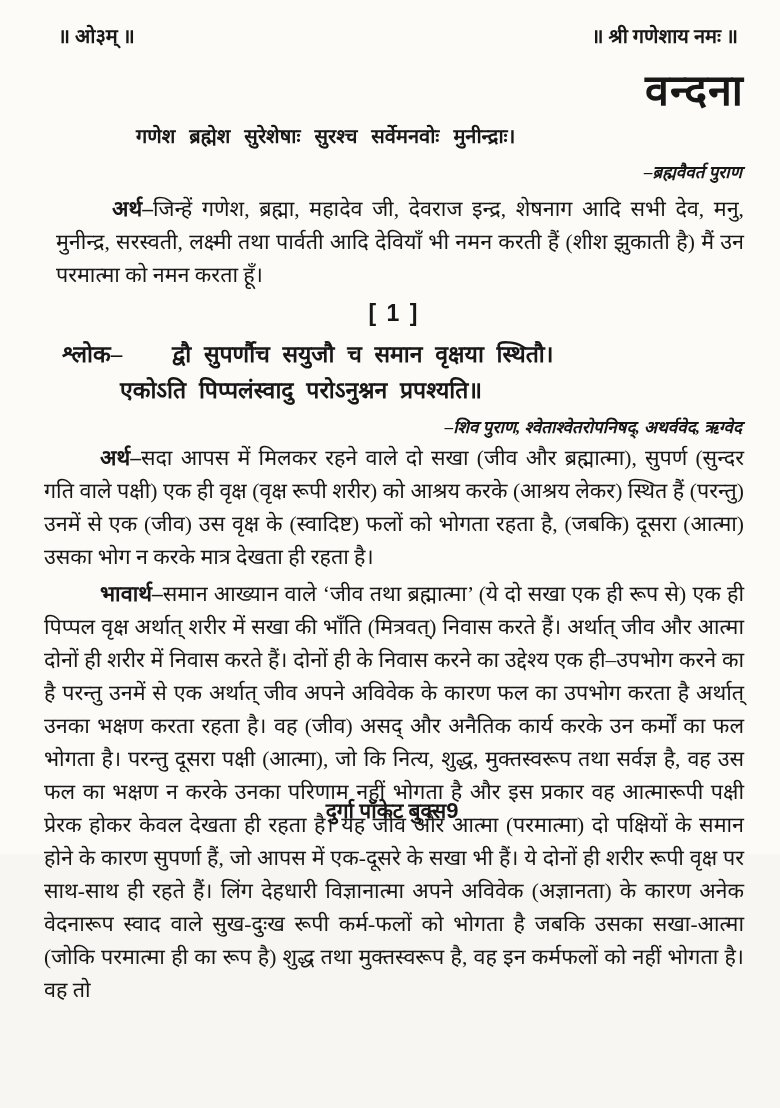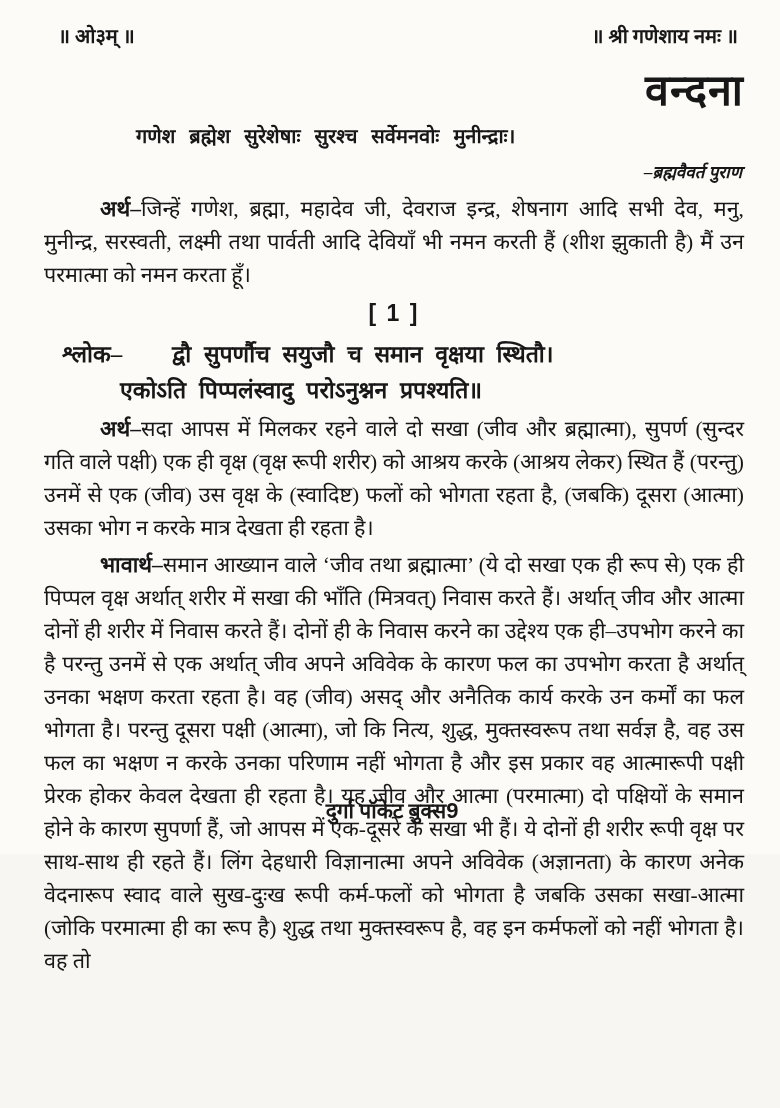--- a/index.html
+++ b/index.html
@@ -46,21 +46,21 @@
   }
   
   .para{
     font-size:21.5px;line-height:33px;
     text-align:justify;
     text-indent:56px;
     margin:0;
   }
   .para .lead{font-weight:bold;}
   .pline::after{content:" ";}
-  .m1{margin-top:10px;}
+  .m1{margin-top:10px;margin-left:12px;}
   .m2{margin-top:4px;}
   .m3{margin-top:4px;}
   
   .section-number{
     text-align:center;font-weight:bold;font-size:23px;
     margin-top:8px;letter-spacing:2px;
     font-family:"Liberation Sans","DejaVu Sans",sans-serif;
   }
   
   .shloka{margin-top:10px;font-weight:bold;font-size:23px;line-height:36px;word-spacing:7px;}
@@ -96,20 +96,21 @@
 
   <div class="section-number">[ 1 ]</div>
 
   <div class="shloka">
     <div class="shloka-row">
       <span class="shloka-label">श्लोक–</span>
       <span>द्वौ सुपर्णौच सयुजौ च समान वृक्षया स्थितौ।</span>
     </div>
     <div class="shloka-line2">एकोऽति पिप्पलंस्वादु परोऽनुश्नन प्रपश्यति॥</div>
   </div>
+  <div class="attribution">–शिव पुराण, श्वेताश्वेतरोपनिषद्, अथर्ववेद, ऋग्वेद</div>
 
   <p class="para m2"><span class="lead">अर्थ–</span><span class="pline">सदा आपस में मिलकर रहने वाले दो सखा (जीव और ब्रह्मात्मा), सुपर्ण (सुन्दर</span><span class="pline">गति वाले पक्षी) एक ही वृक्ष (वृक्ष रूपी शरीर) को आश्रय करके (आश्रय लेकर) स्थित</span><span class="pline">हैं (परन्तु) उनमें से एक (जीव) उस वृक्ष के (स्वादिष्ट) फलों को भोगता रहता है, (जबकि)</span><span class="pline">दूसरा (आत्मा) उसका भोग न करके मात्र देखता ही रहता है।</span></p>
 
   <p class="para m3"><span class="lead">भावार्थ–</span><span class="pline">समान आख्यान वाले ‘जीव तथा ब्रह्मात्मा’ (ये दो सखा एक ही रूप से)</span><span class="pline">एक ही पिप्पल वृक्ष अर्थात् शरीर में सखा की भाँति (मित्रवत्) निवास करते हैं। अर्थात्</span><span class="pline">जीव और आत्मा दोनों ही शरीर में निवास करते हैं। दोनों ही के निवास करने का उद्देश्य</span><span class="pline">एक ही–उपभोग करने का है परन्तु उनमें से एक अर्थात् जीव अपने अविवेक के कारण</span><span class="pline">फल का उपभोग करता है अर्थात् उनका भक्षण करता रहता है। वह (जीव) असद् और</span><span class="pline">अनैतिक कार्य करके उन कर्मों का फल भोगता है। परन्तु दूसरा पक्षी (आत्मा), जो कि</span><span class="pline">नित्य, शुद्ध, मुक्तस्वरूप तथा सर्वज्ञ है, वह उस फल का भक्षण न करके उनका परिणाम</span><span class="pline">नहीं भोगता है और इस प्रकार वह आत्मारूपी पक्षी प्रेरक होकर केवल देखता ही रहता</span><span class="pline">है। यह जीव और आत्मा (परमात्मा) दो पक्षियों के समान होने के कारण सुपर्णा हैं, जो</span><span class="pline">आपस में एक-दूसरे के सखा भी हैं। ये दोनों ही शरीर रूपी वृक्ष पर साथ-साथ ही रहते</span><span class="pline">हैं। लिंग देहधारी विज्ञानात्मा अपने अविवेक (अज्ञानता) के कारण अनेक वेदनारूप स्वाद</span><span class="pline">वाले सुख-दुःख रूपी कर्म-फलों को भोगता है जबकि उसका सखा-आत्मा (जोकि परमात्मा</span><span class="pline">ही का रूप है) शुद्ध तथा मुक्तस्वरूप है, वह इन कर्मफलों को नहीं भोगता है। वह तो</span></p>
 
   <div class="footer">
     <span>दुर्गा पॉकेट बुक्स</span>
     <span class="pagenum">9</span>
   </div>
 

